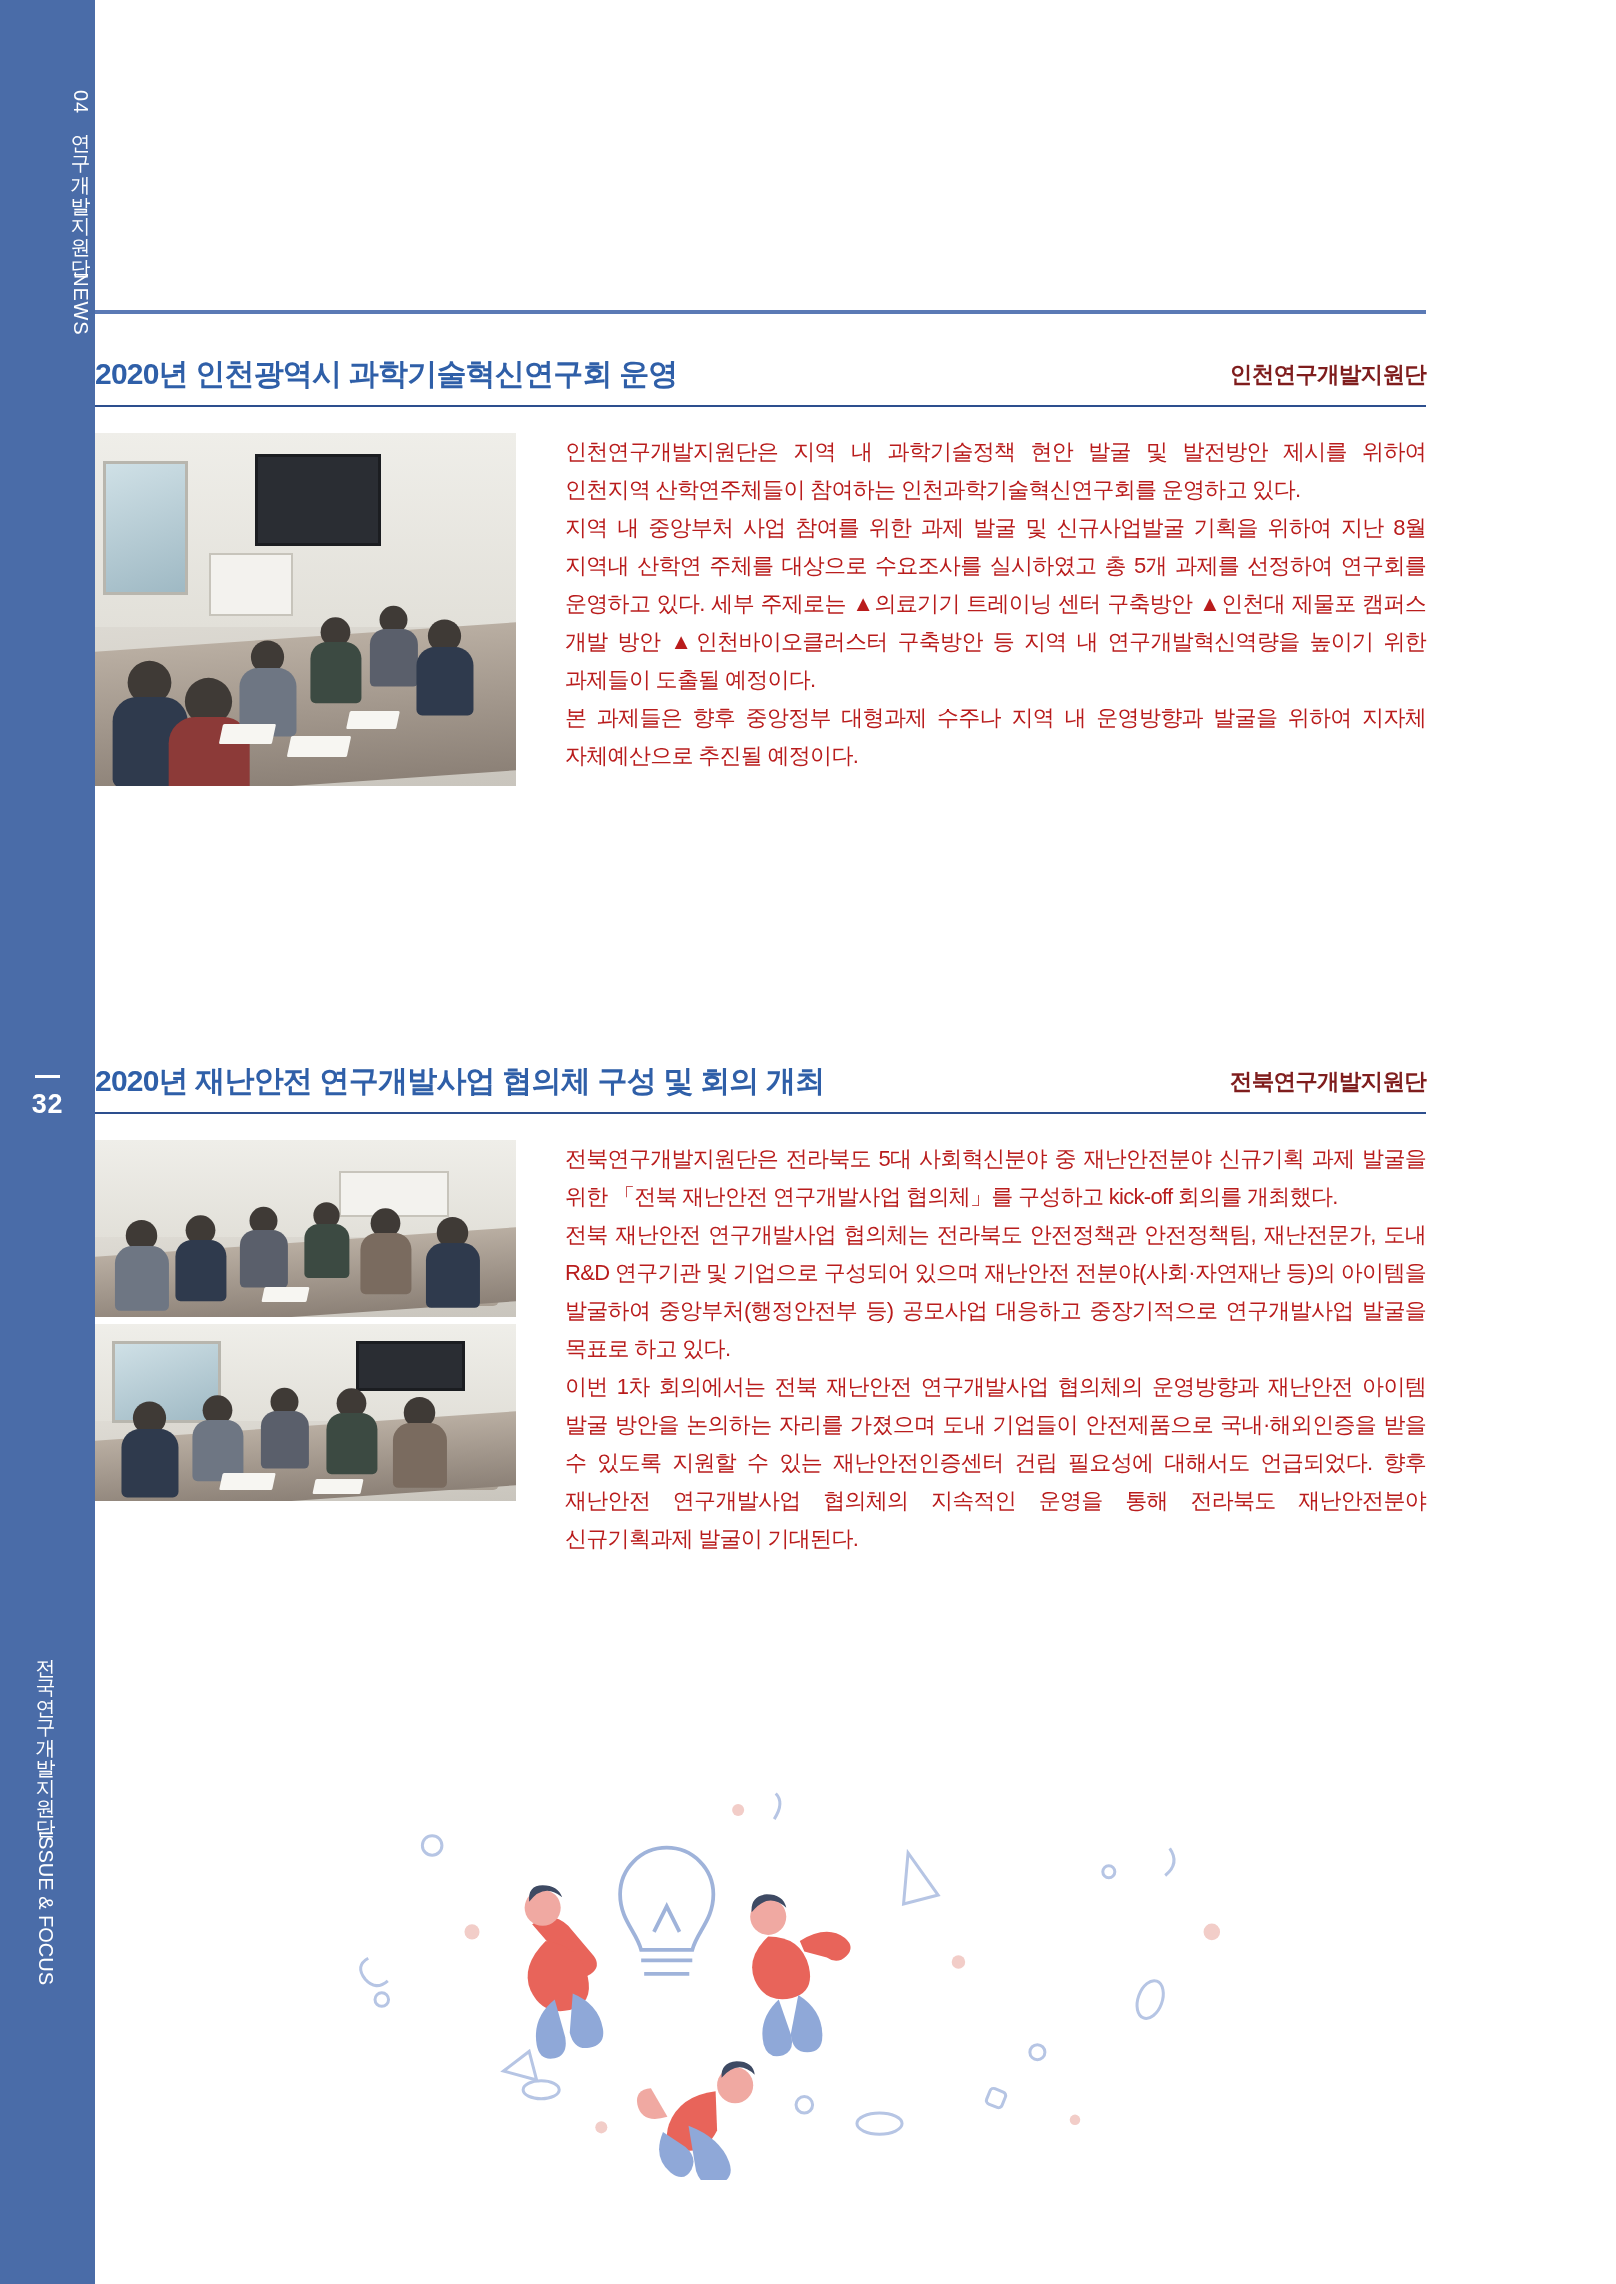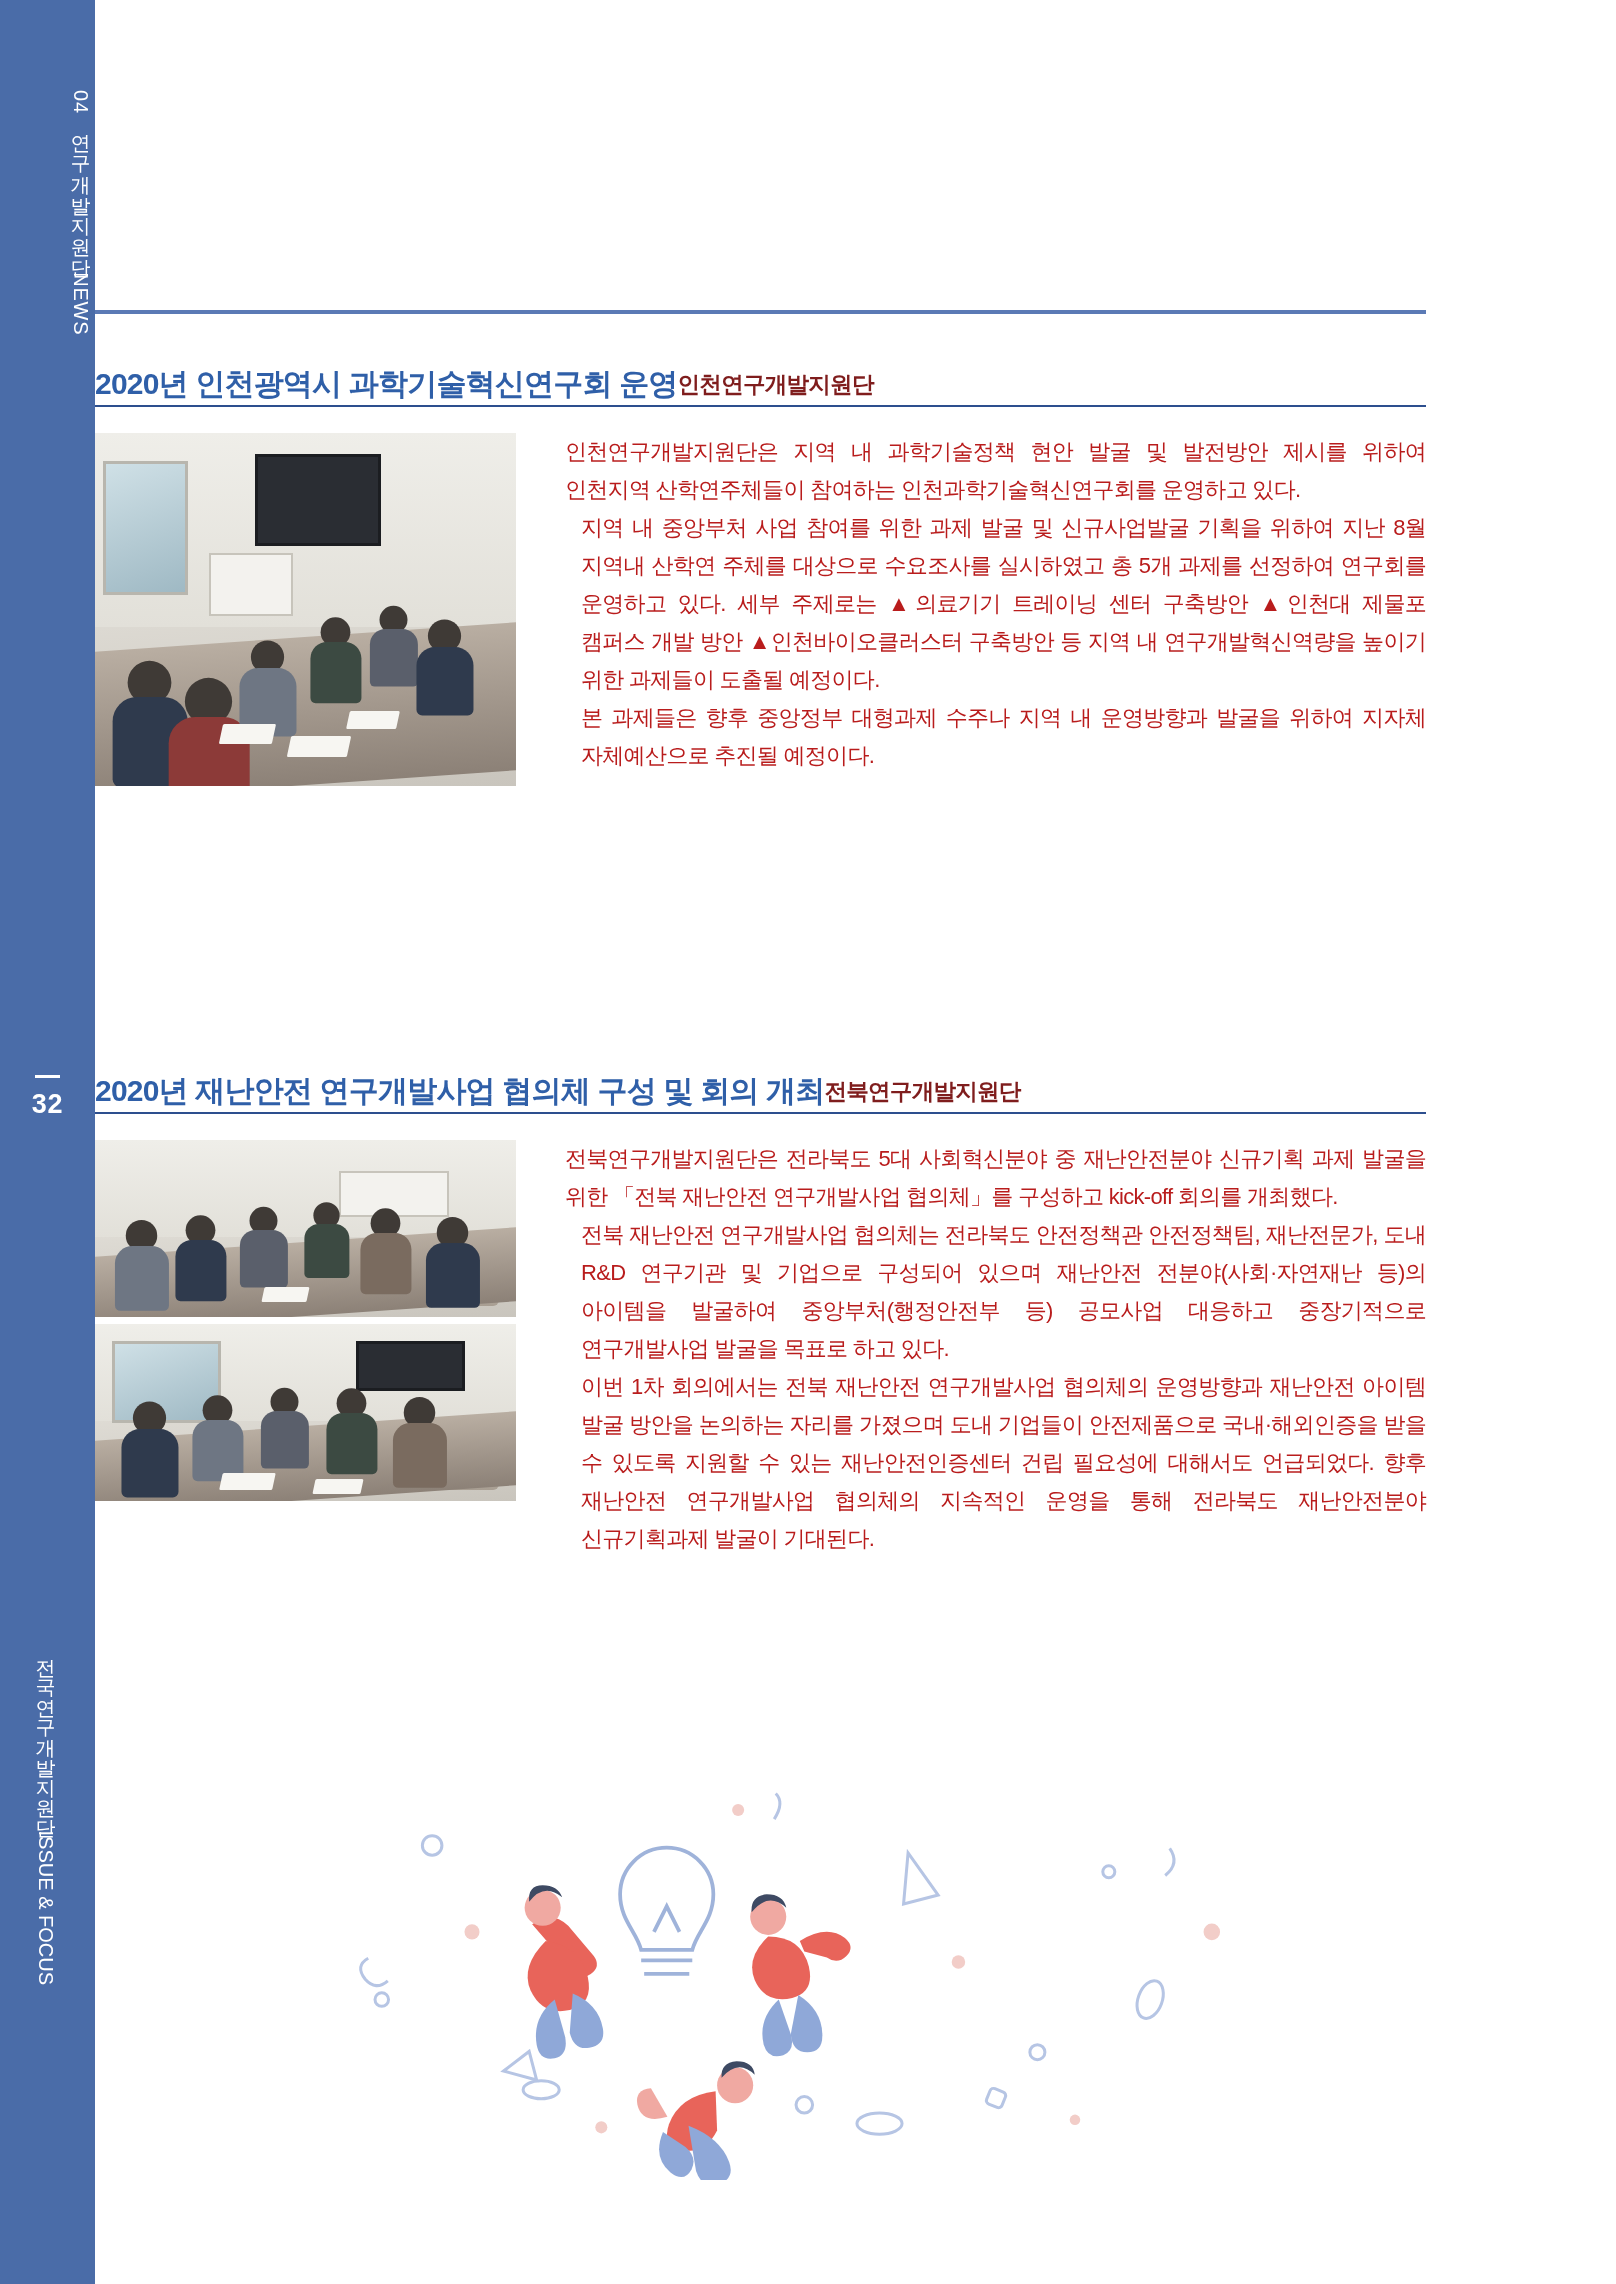--- a/index.html
+++ b/index.html
@@ -103,21 +103,22 @@
   }
   .article-1 { top: 353px; }
   .article-2 { top: 1060px; }
 
   .article-head {
     position: relative;
     height: 54px;
     border-bottom: 2.3px solid #2d4f8e;
     display: flex;
     align-items: flex-end;
-    padding-bottom: 6px;
+    justify-content: space-between;
+    padding-bottom: 16px;
     box-sizing: border-box;
   }
   .article-title {
     color: #2f5fa8;
     font-size: 30px;
     font-weight: bold;
     letter-spacing: -0.8px;
     line-height: 1;
   }
   .article-org {
@@ -150,21 +151,21 @@
   }
   .para {
     color: #b91c1c;
     font-size: 22px;
     line-height: 38px;
     letter-spacing: -0.7px;
     text-align: justify;
     margin: 0 0 0 0;
     word-break: keep-all;
   }
-  .para + .para { margin-top: 0; margin-left: 16px; }
+  .para + .para { margin-top: 0; }
 
   
   .room {
     position: absolute;
     inset: 0;
     background: linear-gradient(175deg, #e8e7e2 0%, #dedbd4 45%, #c9c5bd 100%);
   }
   .room .wall {
     position: absolute; left: 0; top: 0; right: 0; height: 55%;
     background: linear-gradient(180deg, #efeee9, #e2e0d9);

